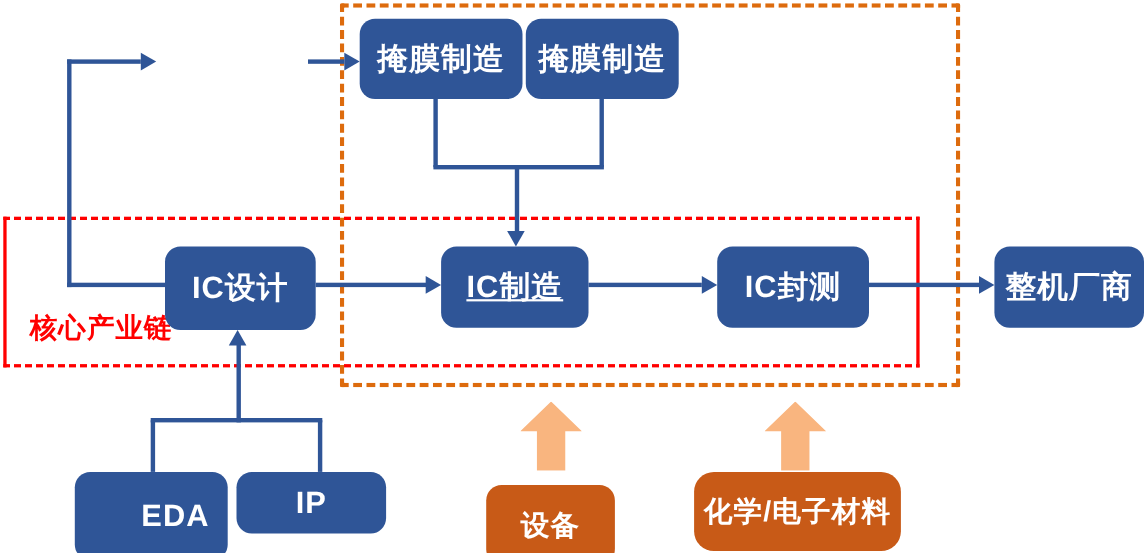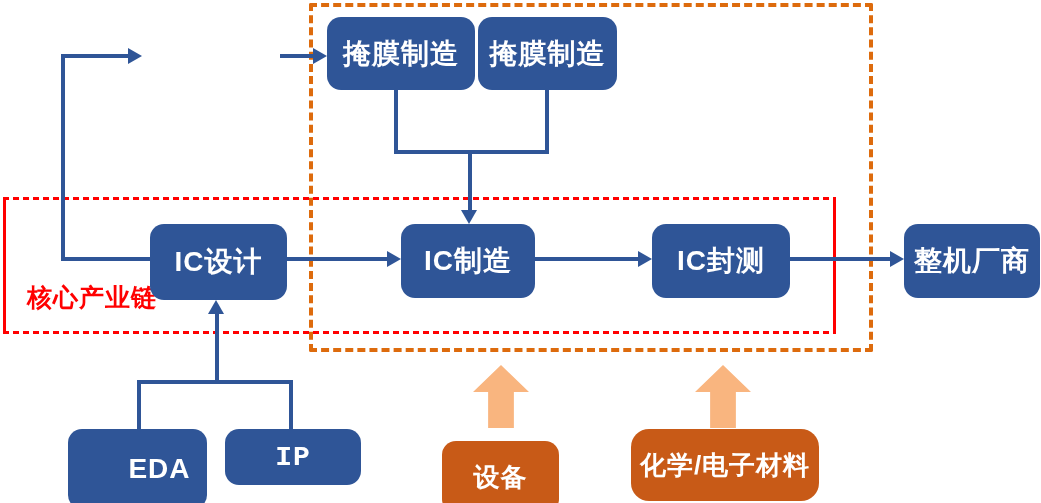--- a/index.html
+++ b/index.html
@@ -91,34 +91,34 @@
   <div class="node blue" style="left:327px;top:17px;width:148px;height:73px;">
     <span>掩膜制造</span>
   </div>
   <div class="node blue" style="left:478px;top:17px;width:139px;height:73px;">
     <span>掩膜制造</span>
   </div>
 
   <div class="node blue" style="left:150px;top:224px;width:137px;height:76px;">
     <span>IC设计</span>
   </div>
-  <div class="node blue" style="left:401px;top:224px;width:134px;height:74px;">
+  <div class="node blue" style="left:401px;top:224px;width:134px;height:74px;text-decoration:underline;">
     <span>IC制造</span>
   </div>
   <div class="node blue" style="left:652px;top:224px;width:138px;height:74px;">
     <span>IC封测</span>
   </div>
   <div class="node blue" style="left:904px;top:224px;width:136px;height:74px;">
     <span>整机厂商</span>
   </div>
 
   <div class="node blue" style="left:68px;top:429px;width:139px;height:80px;padding-left:44px;">
     <span>EDA</span>
   </div>
-  <div class="node blue" style="left:225px;top:429px;width:136px;height:56px;font-family:Liberation Mono, monospace;">
+  <div class="node blue" style="left:215px;top:429px;width:136px;height:56px;">
     <span>IP</span>
   </div>
   <div class="node orange" style="left:442px;top:429px;width:117px;height:72px;font-size:26px;margin-top:12px;">
     <span>设备</span>
   </div>
   <div class="node orange" style="left:631px;top:429px;width:188px;height:72px;font-size:26px;border-radius:18px;">
     <span>化学/电子材料</span>
   </div>
 
 </div>

